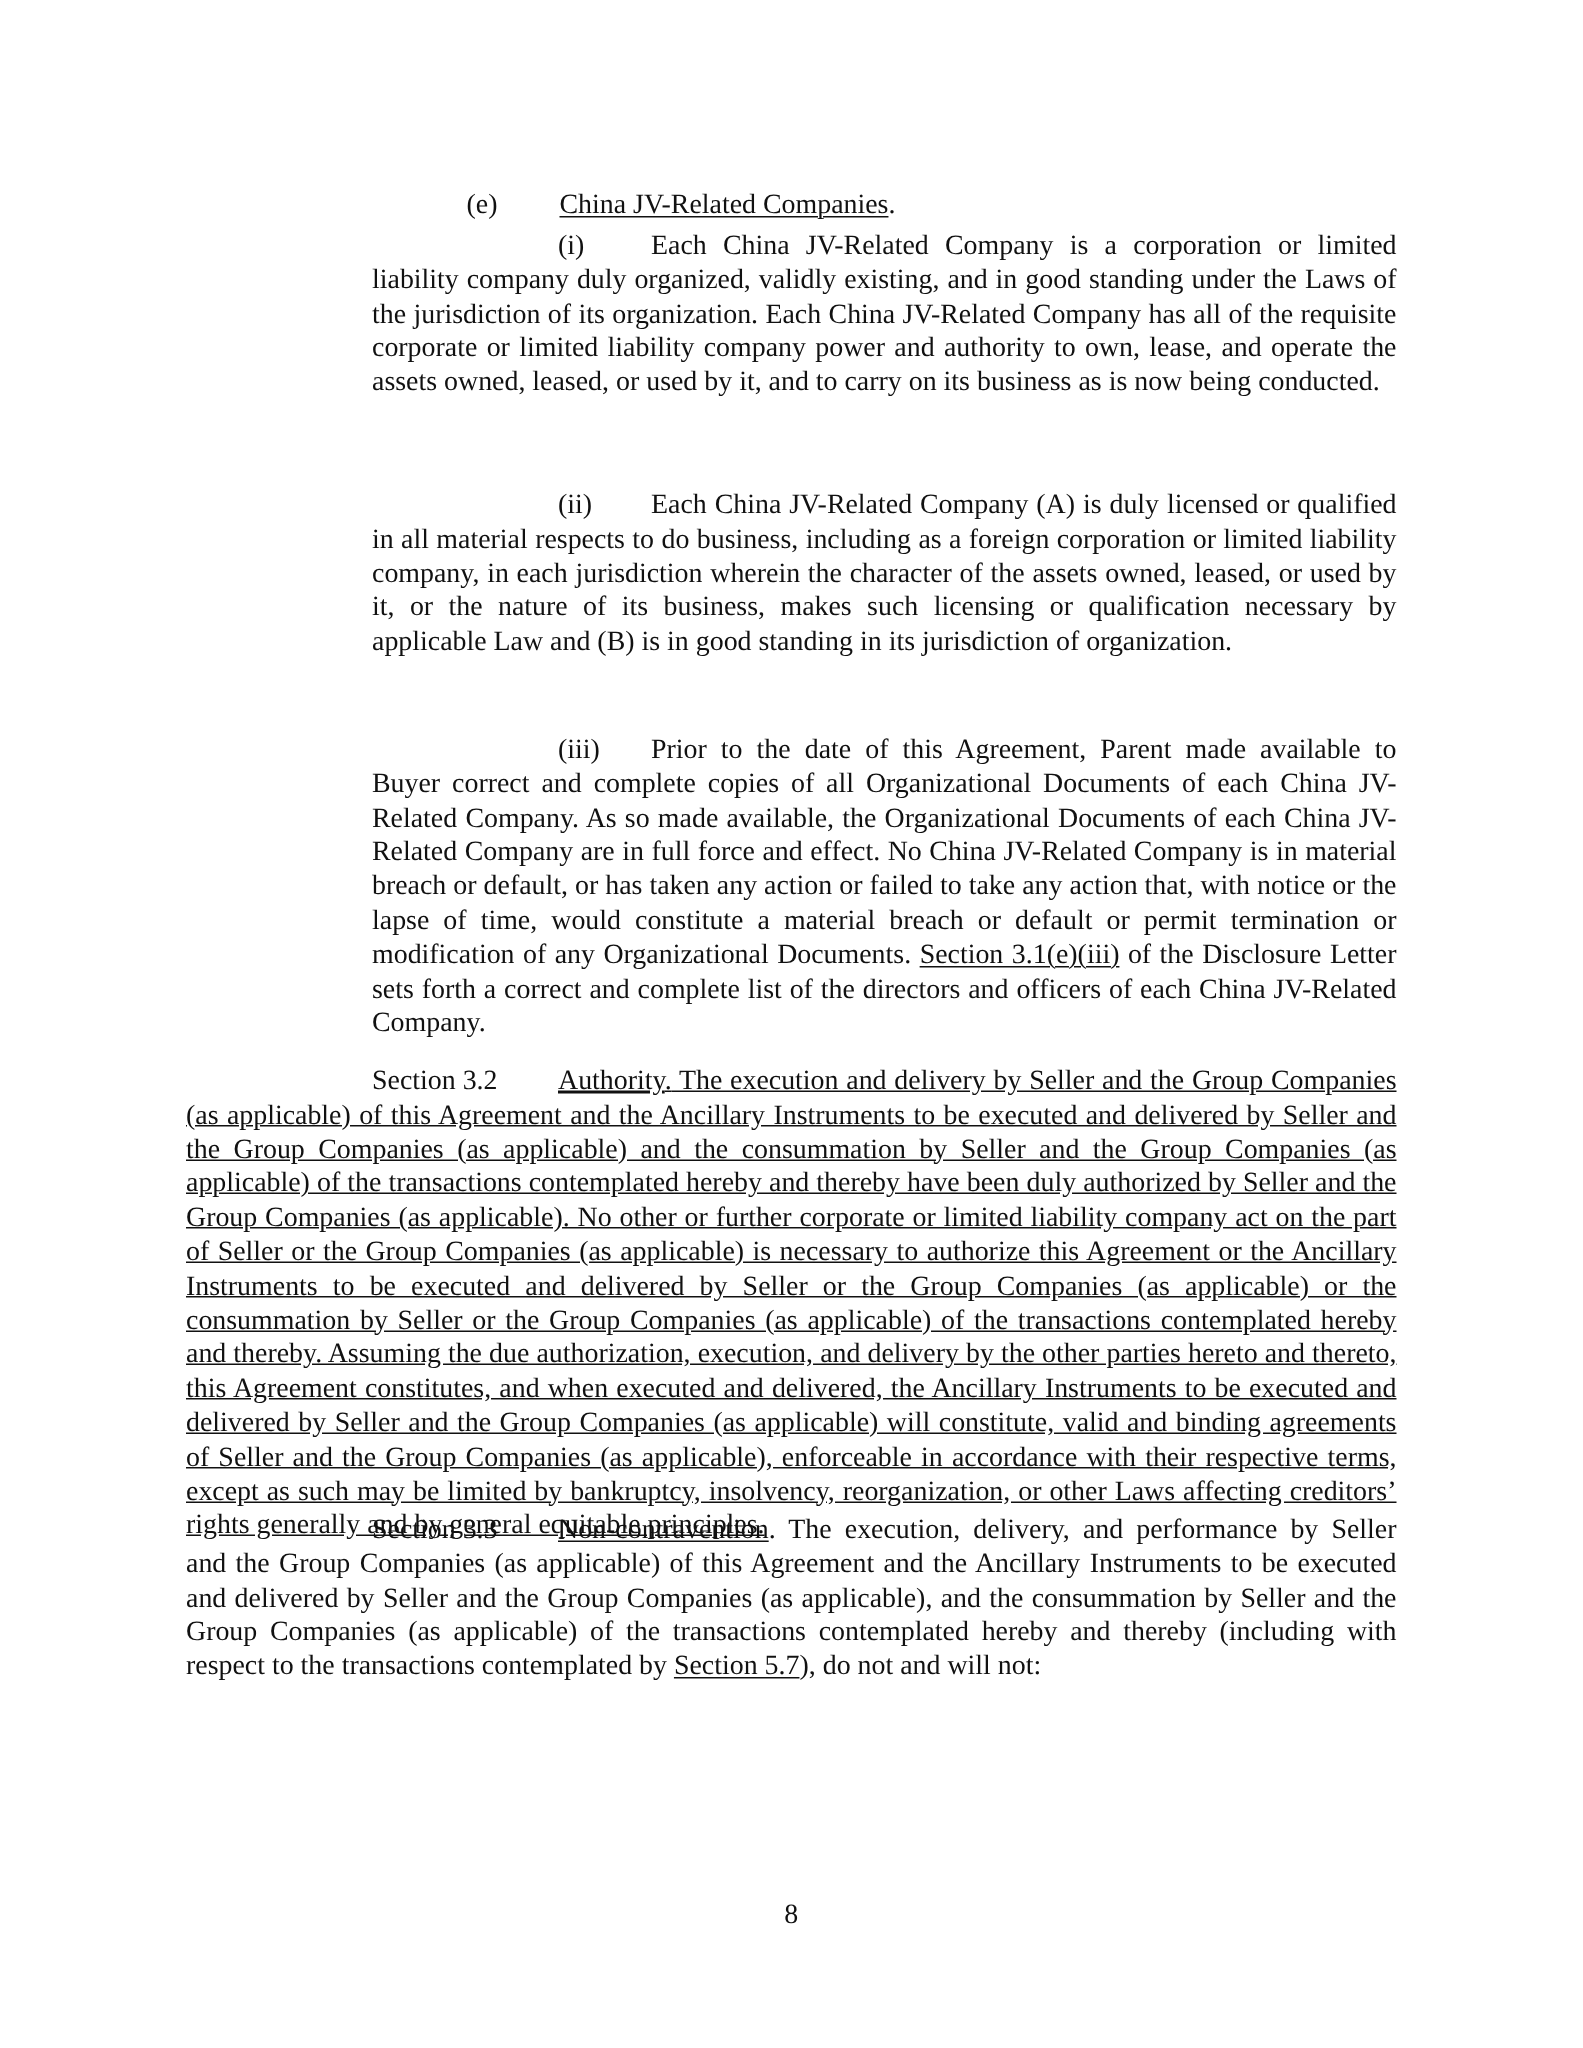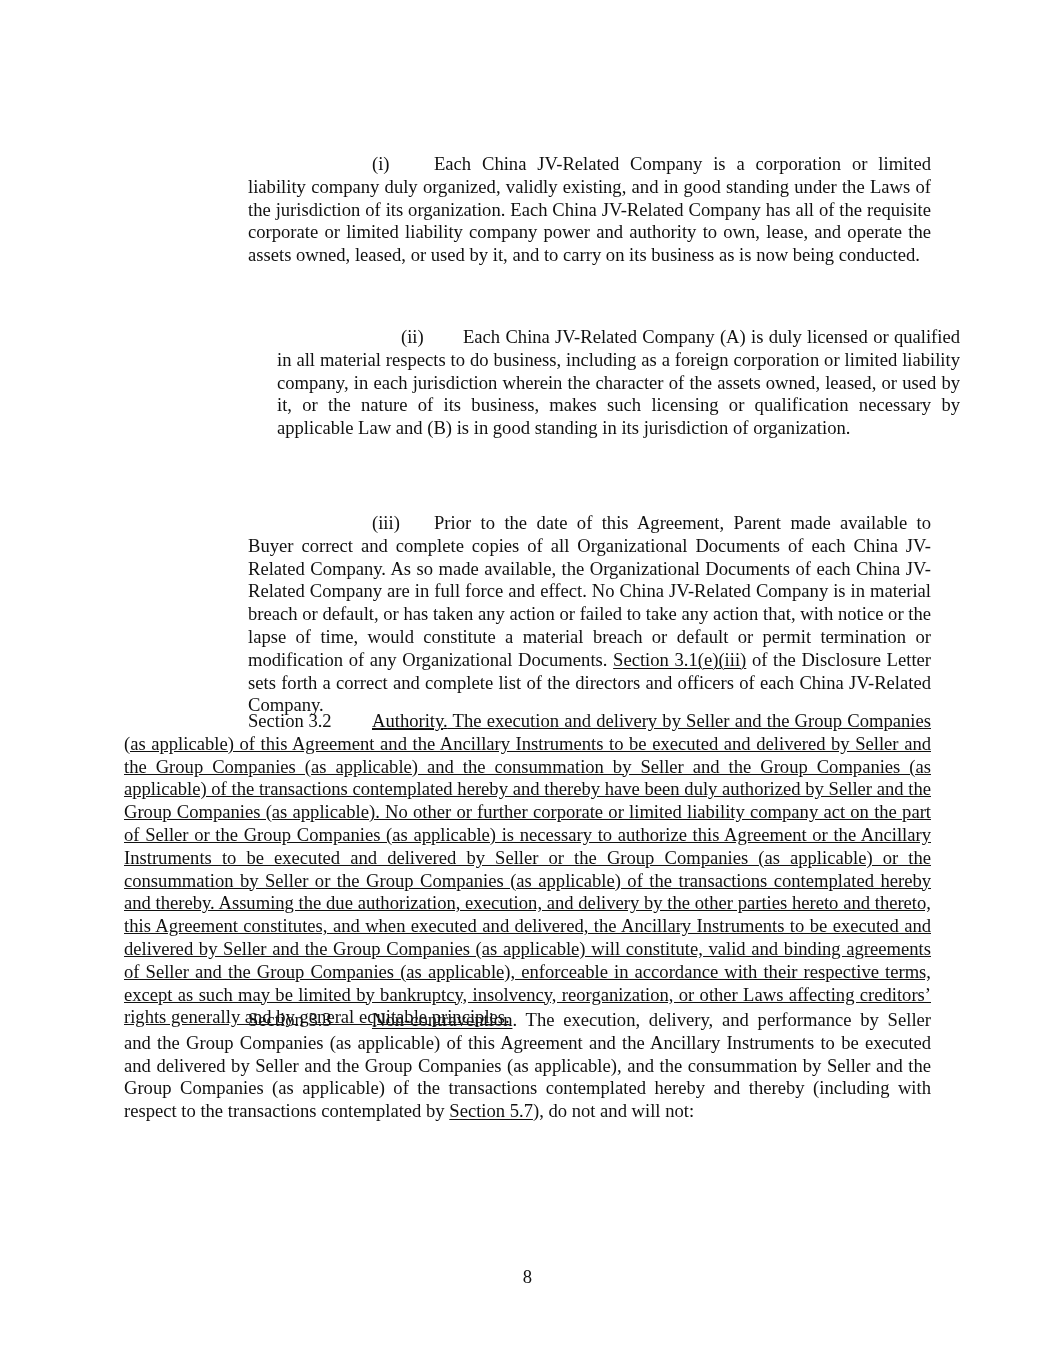--- a/index.html
+++ b/index.html
@@ -15,30 +15,33 @@
   .blk.nojust { text-align: left; }
   .u { text-decoration: underline; text-underline-offset: 2px; text-decoration-thickness: 1px; }
   .lbl { display: inline-block; }
   .pagenum { position: absolute; left: 0; width: 1055px; text-align: center; top: 1266px; }
 </style>
 </head>
 <body>
 
 <div class="page">
 
+  <div class="blk nojust" style="left:311px; top:126px; width:620px;">
+    <span class="lbl" style="width:62px;">(e)</span><span class="u">China JV-Related Companies</span><span>.</span>
+  </div>
 
   <div class="blk" style="left:248px; top:153px; width:683px; text-indent:124px;">
     <span class="lbl" style="width:62px; text-indent:0;">(i)</span><span>Each China JV-Related Company is a corporation or limited liability company duly organized, validly existing, and in good standing under the Laws of the jurisdiction of its organization. Each China JV-Related Company has all of the requisite corporate or limited liability company power and authority to own, lease, and operate the assets owned, leased, or used by it, and to carry on its business as is now being conducted.</span>
   </div>
 
-  <div class="blk" style="left:248px; top:326px; width:683px; text-indent:124px;margin-left:29px;">
+  <div class="blk" style="left:248px; top:326px; width:683px; text-indent:124px;">
     <span class="lbl" style="width:62px; text-indent:0;">(ii)</span><span>Each China JV-Related Company (A) is duly licensed or qualified in all material respects to do business, including as a foreign corporation or limited liability company, in each jurisdiction wherein the character of the assets owned, leased, or used by it, or the nature of its business, makes such licensing or qualification necessary by applicable Law and (B) is in good standing in its jurisdiction of organization.</span>
   </div>
 
-  <div class="blk" style="left:248px; top:512px; width:683px; text-indent:124px;">
+  <div class="blk" style="left:248px; top:489px; width:683px; text-indent:124px;">
     <span class="lbl" style="width:62px; text-indent:0;">(iii)</span><span>Prior to the date of this Agreement, Parent made available to Buyer correct and complete copies of all Organizational Documents of each China JV-Related Company. As so made available, the Organizational Documents of each China JV-Related Company are in full force and effect. No China JV-Related Company is in material breach or default, or has taken any action or failed to take any action that, with notice or the lapse of time, would constitute a material breach or default or permit termination or modification of any Organizational Documents. </span><span class="u">Section 3.1(e)(iii)</span><span> of the Disclosure Letter sets forth a correct and complete list of the directors and officers of each China JV-Related Company.</span>
   </div>
 
   <div class="blk" style="left:124px; top:710px; width:807px; text-indent:124px;text-decoration:underline;">
     <span class="lbl" style="width:124px; text-indent:0;">Section 3.2</span><span class="u">Authority</span><span>.</span><span> The execution and delivery by Seller and the Group Companies (as applicable) of this Agreement and the Ancillary Instruments to be executed and delivered by Seller and the Group Companies (as applicable) and the consummation by Seller and the Group Companies (as applicable) of the transactions contemplated hereby and thereby have been duly authorized by Seller and the Group Companies (as applicable). No other or further corporate or limited liability company act on the part of Seller or the Group Companies (as applicable) is necessary to authorize this Agreement or the Ancillary Instruments to be executed and delivered by Seller or the Group Companies (as applicable) or the consummation by Seller or the Group Companies (as applicable) of the transactions contemplated hereby and thereby. Assuming the due authorization, execution, and delivery by the other parties hereto and thereto, this Agreement constitutes, and when executed and delivered, the Ancillary Instruments to be executed and delivered by Seller and the Group Companies (as applicable) will constitute, valid and binding agreements of Seller and the Group Companies (as applicable), enforceable in accordance with their respective terms, except as such may be limited by bankruptcy, insolvency, reorganization, or other Laws affecting creditors’ rights generally and by general equitable principles.</span>
   </div>
 
   <div class="blk" style="left:124px; top:1009px; width:807px; text-indent:124px;">
     <span class="lbl" style="width:124px; text-indent:0;">Section 3.3</span><span class="u">Non-contravention</span><span>.</span><span> The execution, delivery, and performance by Seller and the Group Companies (as applicable) of this Agreement and the Ancillary Instruments to be executed and delivered by Seller and the Group Companies (as applicable), and the consummation by Seller and the Group Companies (as applicable) of the transactions contemplated hereby and thereby (including with respect to the transactions contemplated by </span><span class="u">Section 5.7</span><span>), do not and will not:</span>
   </div>

